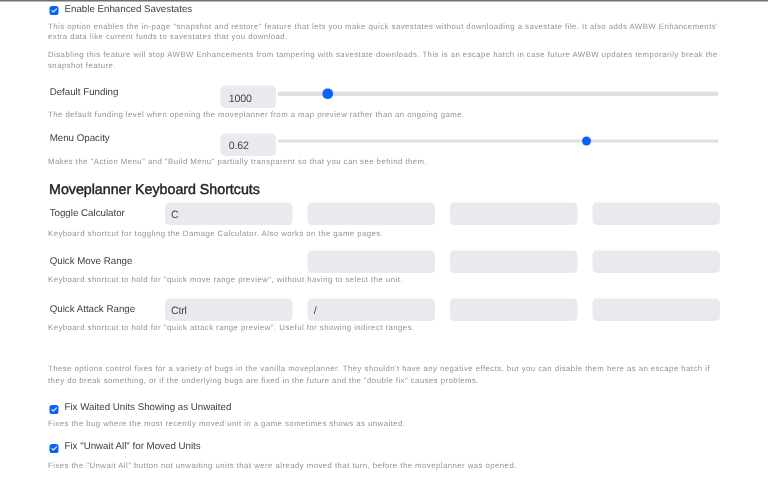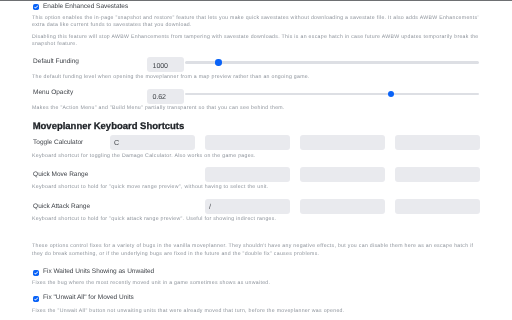--- a/index.html
+++ b/index.html
@@ -17,21 +17,21 @@
   .abs{position:absolute;}
 
   .cb{width:6.3px;height:6.3px;border-radius:1.7px;background:#0a63f7;left:32.9px;}
   .cb svg{position:absolute;left:0;top:0;display:block;}
 
   .label{font-size:6.5px;line-height:6.5px;color:#3b3f45;white-space:nowrap;letter-spacing:-0.005px;}
   .cb-label{left:43px;}
 
   .desc{font-size:5.2px;line-height:7.4px;letter-spacing:0.303px;color:#8d939b;left:32px;width:448px;}
 
-  h2{font-size:9.5px;line-height:9.5px;font-weight:700;color:#202429;margin:0;letter-spacing:-0.015px;left:32.7px;white-space:nowrap;-webkit-text-stroke:0.28px #202429;}
+  h2{font-size:9.5px;line-height:9.5px;font-weight:400;color:#202429;margin:0;letter-spacing:-0.015px;left:32.7px;white-space:nowrap;-webkit-text-stroke:0.28px #202429;}
 
   .field{background:#e9eaee;border-radius:3px;font-size:7.1px;line-height:7.1px;color:#42464b;
          display:flex;align-items:center;box-sizing:border-box;height:15px;letter-spacing:-0.14px;padding-top:2.6px;}
   .num-field{width:37px;padding-left:5.2px;}
   .kb-field{width:85.6px;padding-left:4.5px;}
 
   .track{height:2.8px;border-radius:2px;background:#dddfe4;left:185.2px;width:294px;}
   .thumb{position:absolute;width:6.3px;height:6.3px;border-radius:50%;background:#0a63f7;top:-1.75px;}
 </style>
 </head>
@@ -72,20 +72,21 @@
   <div class="abs field kb-field" style="left:394.8px;top:135.15px"></div>
   <div class="abs desc" style="top:152.79px">Keyboard shortcut for toggling the Damage Calculator. Also works on the game pages.</div>
 
   <div class="abs label" style="left:33.1px;top:172.09px">Quick Move Range</div>
   <div class="abs field kb-field" style="left:204.6px;top:167.3px"></div>
   <div class="abs field kb-field" style="left:299.7px;top:167.3px"></div>
   <div class="abs field kb-field" style="left:394.8px;top:167.3px"></div>
   <div class="abs desc" style="top:184.29px">Keyboard shortcut to hold for "quick move range preview", without having to select the unit.</div>
 
   <div class="abs label" style="left:33.1px;top:203.79px">Quick Attack Range</div>
+  <div class="abs field kb-field" style="left:109.5px;top:199px">Ctrl</div>
   <div class="abs field kb-field" style="left:204.6px;top:199px">/</div>
   <div class="abs field kb-field" style="left:299.7px;top:199px"></div>
   <div class="abs field kb-field" style="left:394.8px;top:199px"></div>
   <div class="abs desc" style="top:216.29px">Keyboard shortcut to hold for "quick attack range preview". Useful for showing indirect ranges.</div>
 
   <div class="abs desc" style="top:243.49px">These options control fixes for a variety of bugs in the vanilla moveplanner. They shouldn't have any negative effects, but you can disable them here as an escape hatch if they do break something, or if the underlying bugs are fixed in the future and the "double fix" causes problems.</div>
 
   <span class="abs cb" style="top:269.5px">
     <svg width="6.3" height="6.3" viewBox="0 0 18 18">
         <path d="M7.2 12.9 3.4 9.1l1.35-1.35 2.45 2.45 6.05-6.05 1.35 1.35z" fill="#ffffff"></path>

